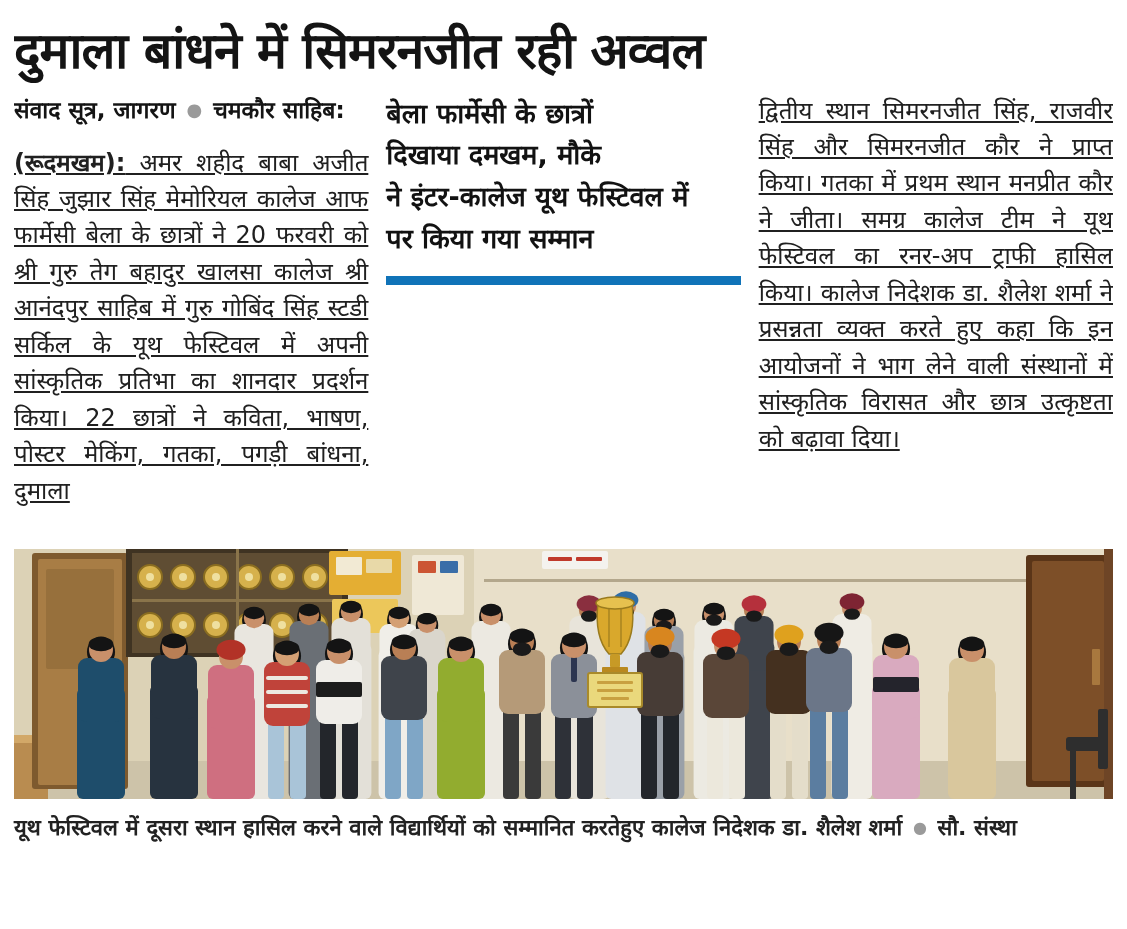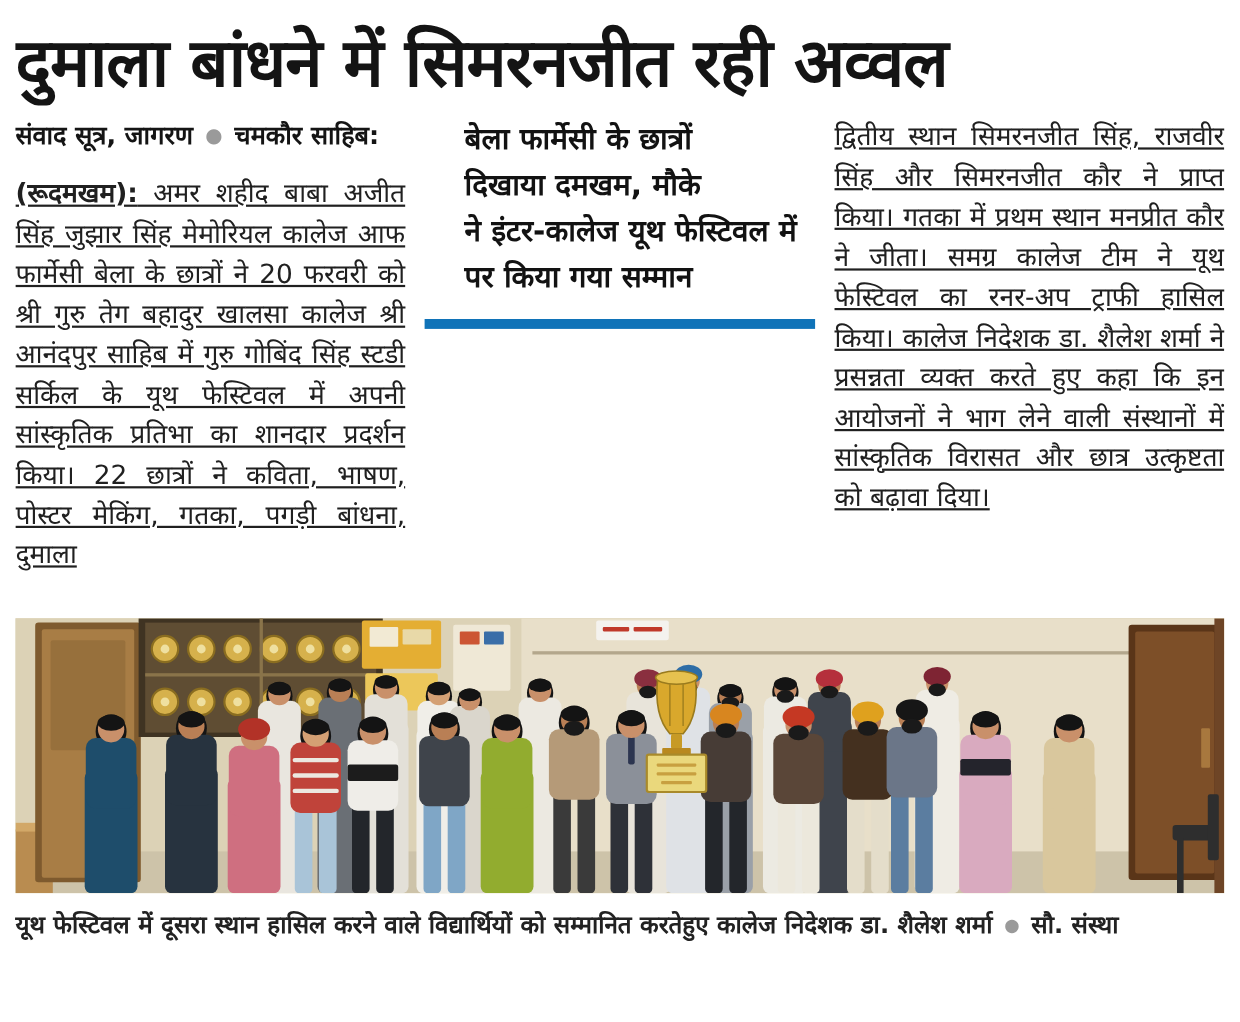--- a/index.html
+++ b/index.html
@@ -2,32 +2,32 @@
 <html><head>
 <meta charset="utf-8">
 <style>
   * { margin:0; padding:0; box-sizing:border-box; }
   html,body { background:#ffffff; }
   .page {
     position:relative; width:1127px; height:929px; background:#fff;
     font-family:"DejaVu Sans", sans-serif; color:#1c1c1c; overflow:hidden;
   }
   .headline {
-    margin:20px 14px 10px 14px; font-size:61px; font-weight:700; color:#141414;
+    margin:20px 14px 10px 14px; font-size:50px; font-weight:700; color:#141414;
     letter-spacing:-1px; white-space:nowrap; overflow:hidden; line-height:1.25;
   }
   .columns {
     display:flex; gap:18px; margin:6px 14px 0 14px; height:452px; overflow:hidden;
   }
   .col { flex:1 1 0; min-width:0; }
   .byline { font-size:23px; font-weight:700; color:#141414; margin-bottom:20px; }
   .dot { color:#9a9a9a; font-size:18px; vertical-align:2px; padding:0 3px; }
   .bodytext { font-size:24px; line-height:1.52; text-align:justify; color:#202020;text-decoration:underline; }
   .lead { font-weight:700; }
-  .subhead { font-size:27px; font-weight:700; line-height:1.55; color:#121212;margin-left:36px; }
+  .subhead { font-size:27px; font-weight:700; line-height:1.55; color:#121212; }
   .bluebar { height:9px; margin-top:16px; margin-bottom:24px; }
   .photo-wrap {
     position:relative; width:1099px; height:250px; margin:4px 14px 0 14px;
     overflow:hidden; background:#dcd2b6;
   }
   .caption { margin:12px 14px 0 14px; font-size:22px; font-weight:600; color:#222; }
   .caption .dot { font-size:16px; }
 </style>
 </head>
 <body>

